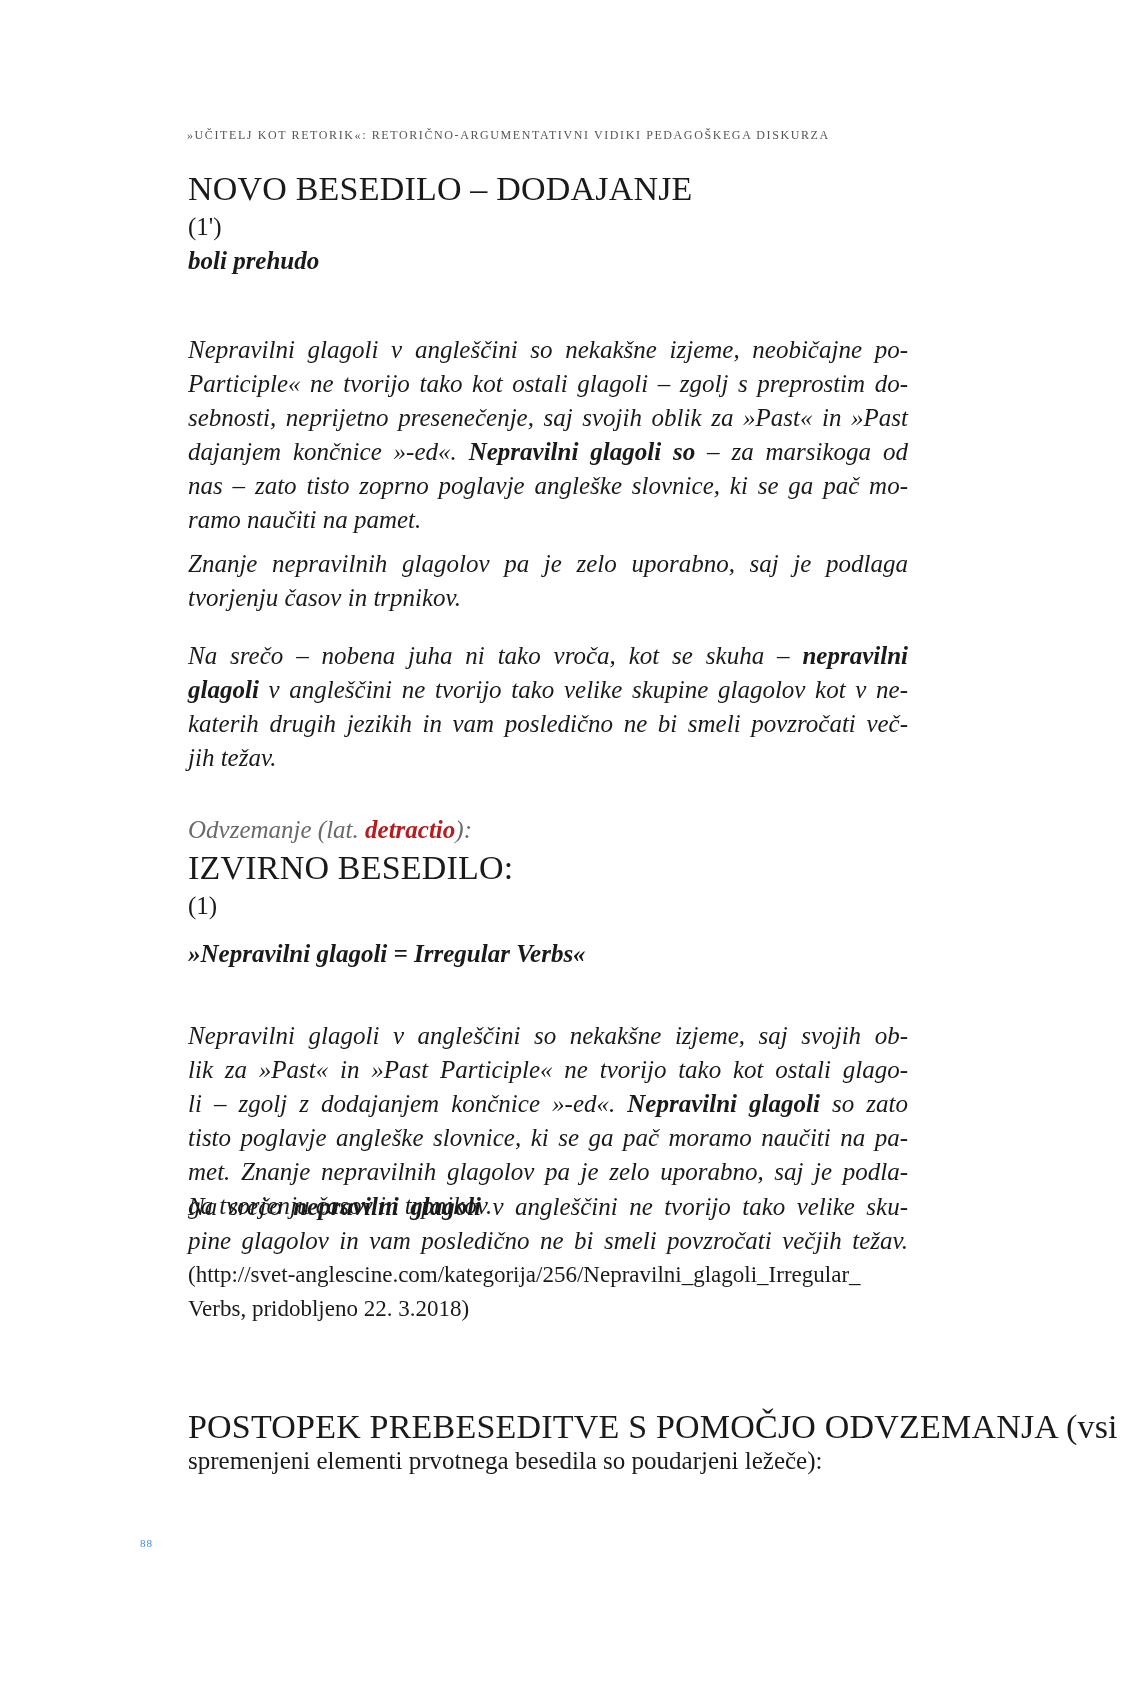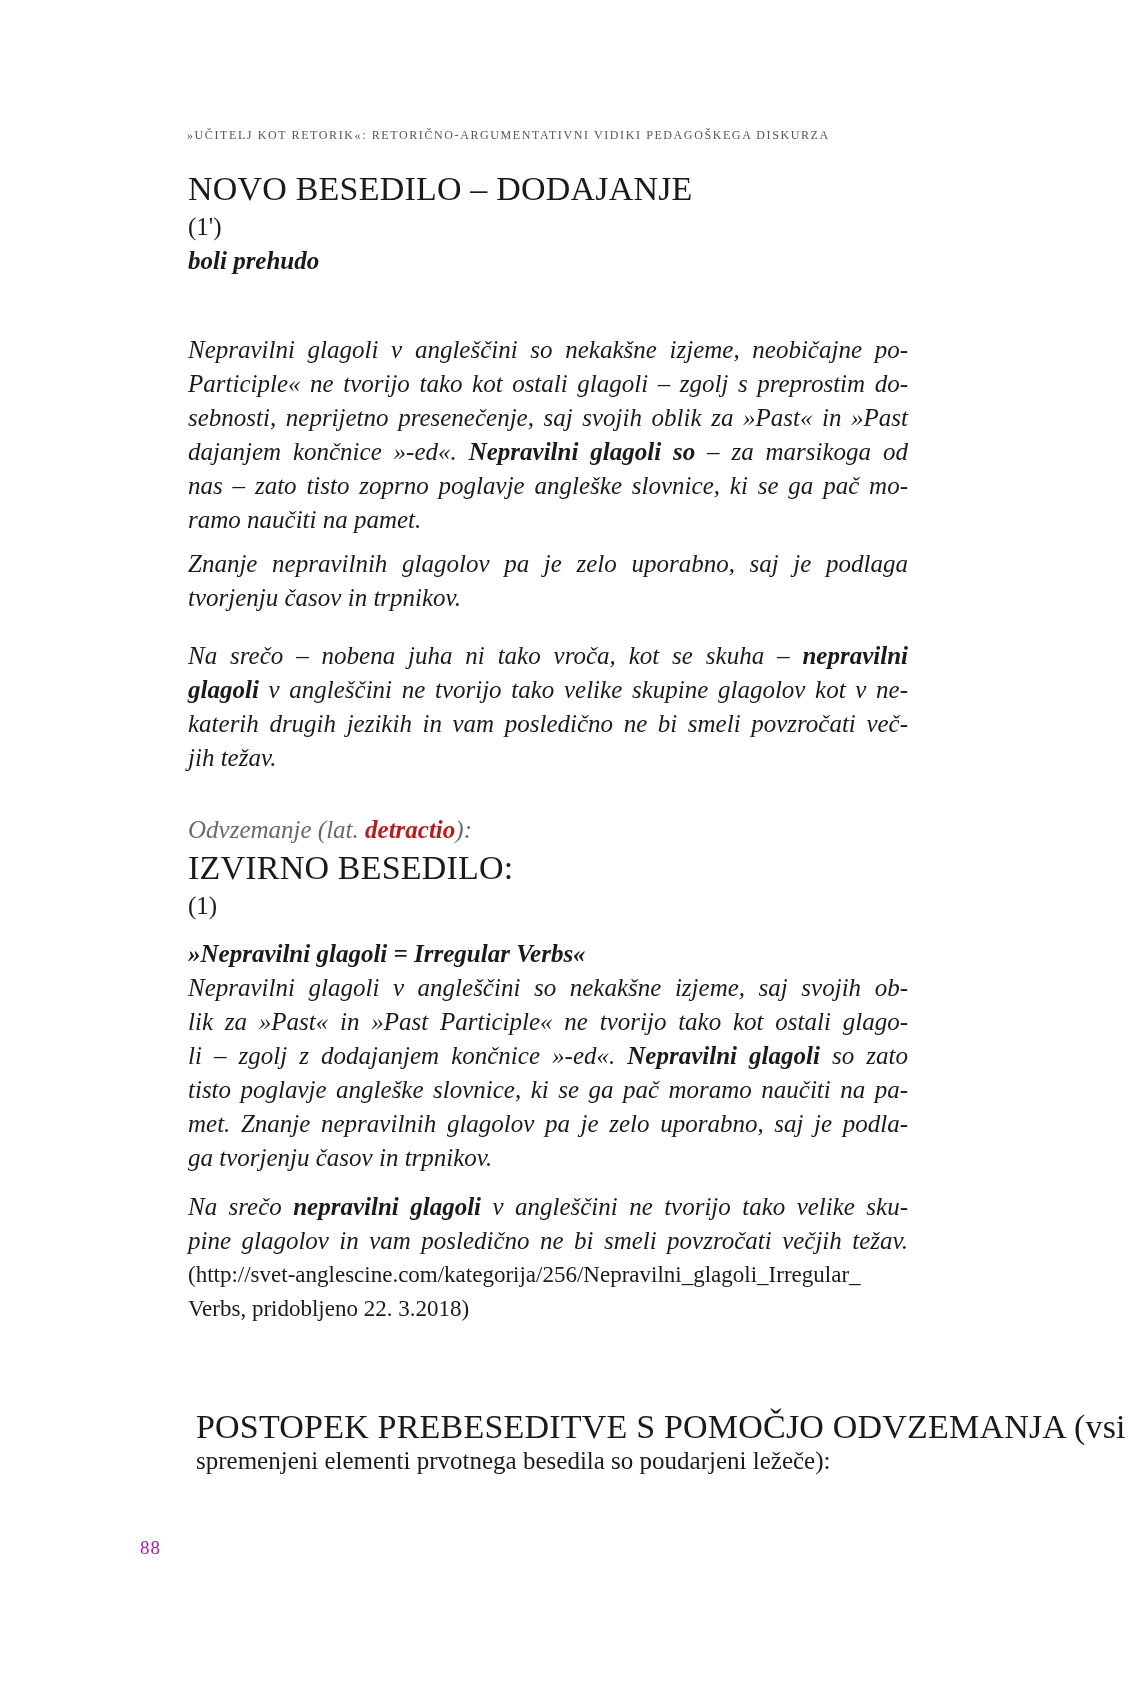--- a/index.html
+++ b/index.html
@@ -10,21 +10,21 @@
                   letter-spacing: 1.6px; color: #555; white-space: nowrap; }
   .block { position: absolute; left: 188px; width: 720px; }
   .line { display: block; height: 34px; line-height: 34px; font-size: 25px; white-space: nowrap; }
   .just { text-align: justify; text-align-last: justify; }
   .it { font-style: italic; }
   .b { font-weight: bold; }
   .caps { font-size: 34px; letter-spacing: 0.2px; }
   .grey { color: #6a6a6a; }
   .grey .b { color: #b91c1c; }
   .upright { font-style: normal; }
-  .pagenum { position: absolute; left: 140px; top: 1537px; font-size: 19px; color: #a21caf; letter-spacing: 1px; }
+  .pagenum { position: absolute; left: 140px; top: 1537px; font-size: 11px; color: #3b82f6; letter-spacing: 1px; }
 </style>
 </head>
 <body>
 
 <div class="page">
 
   <div class="running-head">»UČITELJ KOT RETORIK«: RETORIČNO-ARGUMENTATIVNI VIDIKI PEDAGOŠKEGA DISKURZA</div>
 
   <div class="block" style="top:172px;">
     <span class="line caps">NOVO BESEDILO – DODAJANJE</span>
@@ -53,35 +53,35 @@
     <span class="line">jih težav.</span>
   </div>
 
   <div class="block" style="top:813px;">
     <span class="line it grey"><span>Odvzemanje (lat. </span><span class="b">detractio</span><span>):</span></span>
     <span class="line caps" style="margin-top:4px;">IZVIRNO BESEDILO:</span>
     <span class="line" style="margin-top:4px;">(1)</span>
     <span class="line it b" style="margin-top:14px;">»Nepravilni glagoli = Irregular Verbs«</span>
   </div>
 
-  <div class="block it" style="top:971px;">
+  <div class="block it" style="top:1019px;">
     <span class="line just">Nepravilni glagoli v angleščini so nekakšne izjeme, saj svojih ob-</span>
     <span class="line just">lik za »Past« in »Past Participle« ne tvorijo tako kot ostali glago-</span>
     <span class="line just"><span>li – zgolj z dodajanjem končnice »-ed«. </span><span class="b">Nepravilni glagoli</span><span> so zato</span></span>
     <span class="line just">tisto poglavje angleške slovnice, ki se ga pač moramo naučiti na pa-</span>
     <span class="line just">met. Znanje nepravilnih glagolov pa je zelo uporabno, saj je podla-</span>
     <span class="line">ga tvorjenju časov in trpnikov.</span>
   </div>
 
   <div class="block it" style="top:1190px;">
     <span class="line just"><span>Na srečo </span><span class="b">nepravilni glagoli</span><span> v angleščini ne tvorijo tako velike sku-</span></span>
     <span class="line just">pine glagolov in vam posledično ne bi smeli povzročati večjih težav.</span>
     <span class="line upright" style="font-size:23px;">(http://svet-anglescine.com/kategorija/256/Nepravilni_glagoli_Irregular_</span>
     <span class="line upright" style="font-size:23px;">Verbs, pridobljeno 22. 3.2018)</span>
   </div>
 
-  <div class="block" style="top:1410px;margin-left:8px;">
+  <div class="block" style="top:1410px;">
     <span class="line caps just">POSTOPEK PREBESEDITVE S POMOČJO ODVZEMANJA (vsi</span>
     <span class="line">spremenjeni elementi prvotnega besedila so poudarjeni ležeče):</span>
   </div>
 
   <div class="pagenum">88</div>
 </div>
 
 </body></html>

